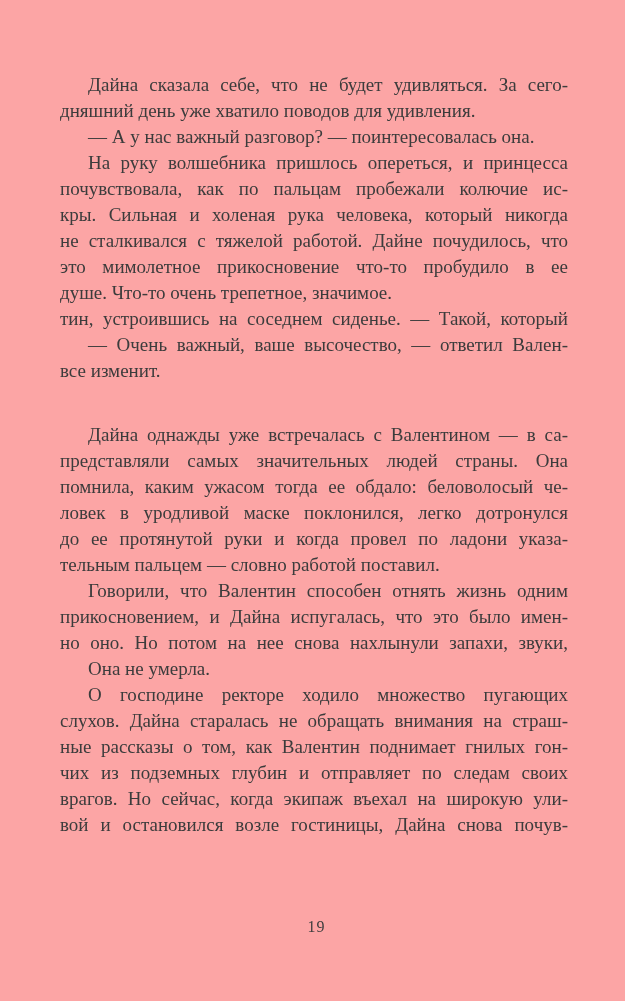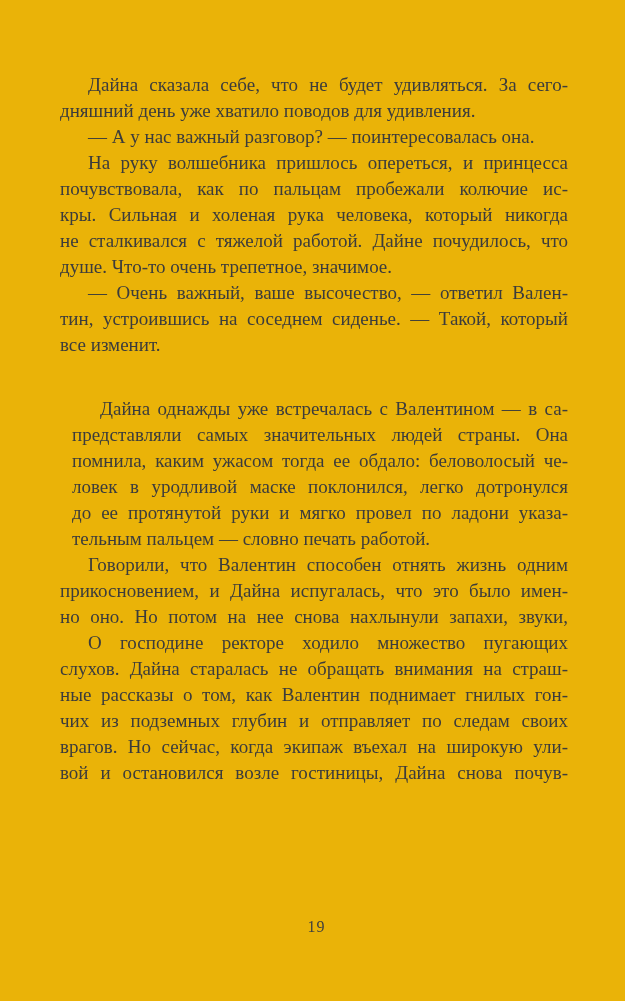--- a/index.html
+++ b/index.html
@@ -19,21 +19,21 @@
   .text-block {
     position: absolute;
     top: 72px;
     left: 60px;
     width: 508px;
     font-size: 19px;
     line-height: 26px;
     text-rendering: optimizeLegibility;
   }
   .para { margin: 0; }
-  .para.space-before { margin-top: 38px; margin-left: 12px; }
+  .para.space-before { margin-top: 38px; }
   .line { display: block; }
   
   .line.j {
     height: 26px;
     overflow: hidden;
     text-align: justify;
   }
   .line.j::after {
     content: "";
     display: inline-block;
@@ -48,53 +48,57 @@
     width: 100%;
     text-align: center;
     font-size: 16px;
     letter-spacing: 1px;
     color: #3f3f3f;
   }
 </style>
 </head>
 <body>
 
-<div class="book-page" style="color: rgb(60, 60, 60); background: #eab308;">
+<div class="book-page" style="color: rgb(60, 60, 60); background: #fca5a5;">
   <div class="text-block">
       <p class="para">
         <span class="line first j">Дайна сказала себе, что не будет удивляться. За сего-</span>
         <span class="line">дняшний день уже хватило поводов для удивления.</span>
       </p>
       <p class="para">
         <span class="line first">— А у нас важный разговор? — поинтересовалась она.</span>
       </p>
       <p class="para">
         <span class="line first j">На руку волшебника пришлось опереться, и принцесса</span>
         <span class="line j">почувствовала, как по пальцам пробежали колючие ис-</span>
         <span class="line j">кры. Сильная и холеная рука человека, который никогда</span>
         <span class="line j">не сталкивался с тяжелой работой. Дайне почудилось, что</span>
+        <span class="line j">это мимолетное прикосновение что-то пробудило в ее</span>
         <span class="line">душе. Что-то очень трепетное, значимое.</span>
       </p>
       <p class="para">
+        <span class="line j">тин, устроившись на соседнем сиденье. — Такой, который</span>
         <span class="line first j">— Очень важный, ваше высочество, — ответил Вален-</span>
-        <span class="line j">тин, устроившись на соседнем сиденье. — Такой, который</span>
         <span class="line">все изменит.</span>
       </p>
       <p class="para space-before">
         <span class="line first j">Дайна однажды уже встречалась с Валентином — в са-</span>
         <span class="line j">представляли самых значительных людей страны. Она</span>
         <span class="line j">помнила, каким ужасом тогда ее обдало: беловолосый че-</span>
         <span class="line j">ловек в уродливой маске поклонился, легко дотронулся</span>
-        <span class="line j">до ее протянутой руки и мягко провел по ладони указа-</span>
-        <span class="line">тельным пальцем — словно печать работой.</span>
+        <span class="line j">до ее протянутой руки и когда провел по ладони указа-</span>
+        <span class="line">тельным пальцем — словно работой поставил.</span>
       </p>
       <p class="para">
         <span class="line first j">Говорили, что Валентин способен отнять жизнь одним</span>
         <span class="line j">прикосновением, и Дайна испугалась, что это было имен-</span>
         <span class="line j">но оно. Но потом на нее снова нахлынули запахи, звуки,</span>
+      </p>
+      <p class="para">
+        <span class="line first">Она не умерла.</span>
       </p>
       <p class="para">
         <span class="line first j">О господине ректоре ходило множество пугающих</span>
         <span class="line j">слухов. Дайна старалась не обращать внимания на страш-</span>
         <span class="line j">ные рассказы о том, как Валентин поднимает гнилых гон-</span>
         <span class="line j">чих из подземных глубин и отправляет по следам своих</span>
         <span class="line j">врагов. Но сейчас, когда экипаж въехал на широкую ули-</span>
         <span class="line j">вой и остановился возле гостиницы, Дайна снова почув-</span>
       </p>
     </div>

